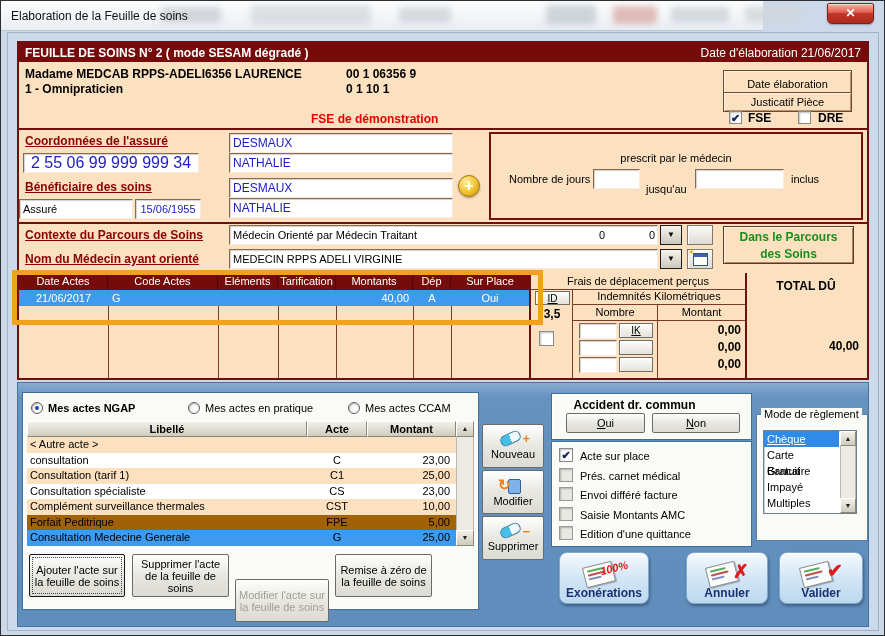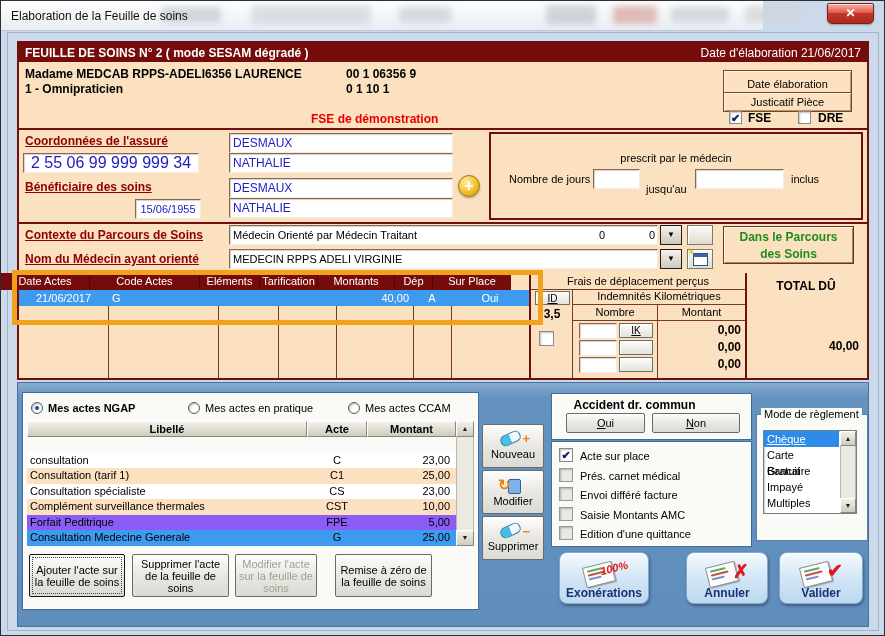--- a/index.html
+++ b/index.html
@@ -119,20 +119,21 @@
   <span class="abs bold12" style="left:747px;top:110px;">FSE</span>
   <div class="abs win-check" style="left:797px;top:110px;width:13px;height:13px;"></div>
   <span class="abs bold12" style="left:817px;top:110px;">DRE</span>
   <span class="abs" style="left:310px;top:111px;color:#E80000;font-weight:bold;font-size:12px;">FSE de démonstration</span>
 
   <div class="abs mar" style="left:18px;top:127px;width:848px;height:2px;"></div>
 
   <span class="abs red-label" style="left:24px;top:133px;">Coordonnées de l'assuré</span>
   <input class="abs sunken fld blue-text" style="left: 22px; top: 152px; width: 176px; height: 20px; font-size: 16px; text-align: center;" readonly="" value="2 55 06 99 999 999 34">
   <span class="abs red-label" style="left:24px;top:179px;">Bénéficiaire des soins</span>
+  <input class="abs sunken fld" style="left: 18px; top: 198px; width: 114px; height: 20px; font-size: 11px; color: rgb(0, 0, 0);" readonly="" value="Assuré">
   <input class="abs sunken fld blue-text" style="left: 134px; top: 198px; width: 66px; height: 20px; font-size: 11px; text-align: center;" readonly="" value="15/06/1955">
   <input class="abs sunken fld blue-text" style="left: 228px; top: 132px; width: 224px; height: 20px; font-size: 12px;" readonly="" value="DESMAUX">
   <input class="abs sunken fld blue-text" style="left: 228px; top: 152px; width: 224px; height: 20px; font-size: 12px;" readonly="" value="NATHALIE">
   <input class="abs sunken fld blue-text" style="left: 228px; top: 177px; width: 224px; height: 20px; font-size: 12px;" readonly="" value="DESMAUX">
   <input class="abs sunken fld blue-text" style="left: 228px; top: 197px; width: 224px; height: 20px; font-size: 12px;" readonly="" value="NATHALIE">
   <div class="abs gold-plus" style="left:457px;top:174px;width:22px;height:22px;"><span>+</span></div>
 
   <div class="abs" style="left:488px;top:131px;width:374px;height:88px;border:2px solid #6E1010;"></div>
   <div class="abs" style="left:488px;top:151px;width:374px;text-align:center;font-size:11px;color:#000;">prescrit par le médecin</div>
   <span class="abs lbl11" style="left:508px;top:172px;">Nombre de jours</span>
@@ -157,21 +158,21 @@
   </div>
   <div class="abs combo-arrow" style="left:659px;top:248px;width:22px;height:20px;"><span>▼</span></div>
   <div class="abs gray-raised" style="left:686px;top:248px;width:26px;height:20px;display:flex;align-items:center;justify-content:center;">
     <span class="mini-cal"></span>
   </div>
   <div class="abs parcours-box" style="left:722px;top:225px;width:131px;height:38px;">
     <div>Dans le Parcours</div>
     <div>des Soins</div>
   </div>
 
-  <div class="abs" style="left:0;top:272px;width:510px;height:17px;background:#760B0B;">
+  <div class="abs" style="left:18px;top:272px;width:510px;height:17px;background:#760B0B;">
     <span class="abs tbl-hdr" style="left:0;width:89px;">Date Actes</span>
     <span class="abs tbl-hdr" style="left:89px;width:110px;">Code Actes</span>
     <span class="abs tbl-hdr" style="left:199px;width:60px;">Eléments</span>
     <span class="abs tbl-hdr" style="left:259px;width:58px;">Tarification</span>
     <span class="abs tbl-hdr" style="left:317px;width:77px;">Montants</span>
     <span class="abs tbl-hdr" style="left:394px;width:38px;">Dép</span>
     <span class="abs tbl-hdr" style="left:432px;width:78px;border-right:none;">Sur Place</span>
   </div>
   <div class="abs sel-blue" style="left:18px;top:289px;width:510px;height:16px;">
     <span class="abs cell" style="left:0;width:89px;text-align:center;">21/06/2017</span>
@@ -227,56 +228,61 @@
   <div class="abs radio" style="left:187px;top:401px;width:12px;height:12px;"></div>
   <span class="abs lbl11" style="left:204px;top:401px;">Mes actes en pratique</span>
   <div class="abs radio" style="left:347px;top:401px;width:12px;height:12px;"></div>
   <span class="abs lbl11" style="left:364px;top:401px;">Mes actes CCAM</span>
 
   <div class="abs lh" style="left:26px;top:420px;width:280px;height:16px;">Libellé</div>
   <div class="abs lh" style="left:306px;top:420px;width:60px;height:16px;">Acte</div>
   <div class="abs lh" style="left:366px;top:420px;width:89px;height:16px;">Montant</div>
   <div class="abs scr-btn" style="left:455px;top:420px;width:18px;height:16px;"><span>▲</span></div>
 
+  <div class="abs lrow" style="left:26px;top:436px;width:429px;height:15.5px;background:#FCE1C0;">
+    <span class="c1">&lt; Autre acte &gt;</span>
+      <span class="c2"></span>
+      <span class="c3"></span>
+  </div>
   <div class="abs lrow" style="left:26px;top:451.5px;width:429px;height:15.5px;background:#FFF;">
     <span class="c1">consultation</span>
       <span class="c2">C</span>
       <span class="c3">23,00</span>
   </div>
   <div class="abs lrow" style="left:26px;top:467px;width:429px;height:15.5px;background:#FCE1C0;">
     <span class="c1">Consultation (tarif 1)</span>
       <span class="c2">C1</span>
       <span class="c3">25,00</span>
   </div>
   <div class="abs lrow" style="left:26px;top:482.5px;width:429px;height:15.5px;background:#FFF;">
     <span class="c1">Consultation spécialiste</span>
       <span class="c2">CS</span>
       <span class="c3">23,00</span>
   </div>
   <div class="abs lrow" style="left:26px;top:498px;width:429px;height:15.5px;background:#FCE1C0;">
     <span class="c1">Complément surveillance thermales</span>
       <span class="c2">CST</span>
       <span class="c3">10,00</span>
   </div>
-  <div class="abs lrow" style="left:26px;top:513.5px;width:429px;height:15.5px;background:#8b5cf6;">
+  <div class="abs lrow" style="left:26px;top:513.5px;width:429px;height:15.5px;background:#a16207;">
     <span class="c1">Forfait Peditrique</span>
       <span class="c2">FPE</span>
       <span class="c3">5,00</span>
   </div>
   <div class="abs lrow sel-blue" style="left:26px;top:529px;width:429px;height:15.5px;">
     <span class="c1">Consultation Medecine Generale</span>
       <span class="c2">G</span>
       <span class="c3">25,00</span>
   </div>
   <div class="abs scr-track" style="left:455px;top:436px;width:18px;height:93px;"></div>
   <div class="abs scr-btn" style="left:455px;top:529px;width:18px;height:16px;"><span>▼</span></div>
 
   <button class="abs win-btn focused" style="left:28px;top:553px;width:96px;height:43px;">Ajouter l'acte sur la feuille de soins</button>
   <button class="abs win-btn" style="left:131px;top:553px;width:97px;height:43px;">Supprimer l'acte de la feuille de soins</button>
-  <button class="abs win-btn disabled" style="left:234px;top:553px;width:82px;height:43px;">Modifier l'acte sur la feuille de soins</button>
+  <button class="abs win-btn disabled" style="left:234px;top:578px;width:94px;height:43px;">Modifier l'acte sur la feuille de soins</button>
   <button class="abs win-btn" style="left:334px;top:553px;width:97px;height:43px;">Remise à zéro de la feuille de soins</button>
 
   <button class="abs win-btn" style="left:481px;top:423px;width:62px;height:44px;flex-direction:column;gap:1px;">
     <span class="abs" style="position:relative;display:block;width:26px;height:14px;">
       <span class="pill"></span>
         <span class="badge" style="right:-4px;top:-2px;font-style:normal;font-size:13px;color:#F08010;">+</span>
     </span>
     <span>Nouveau</span>
   </button>
   <button class="abs win-btn" style="left:481px;top:469px;width:62px;height:44px;flex-direction:column;gap:1px;">

